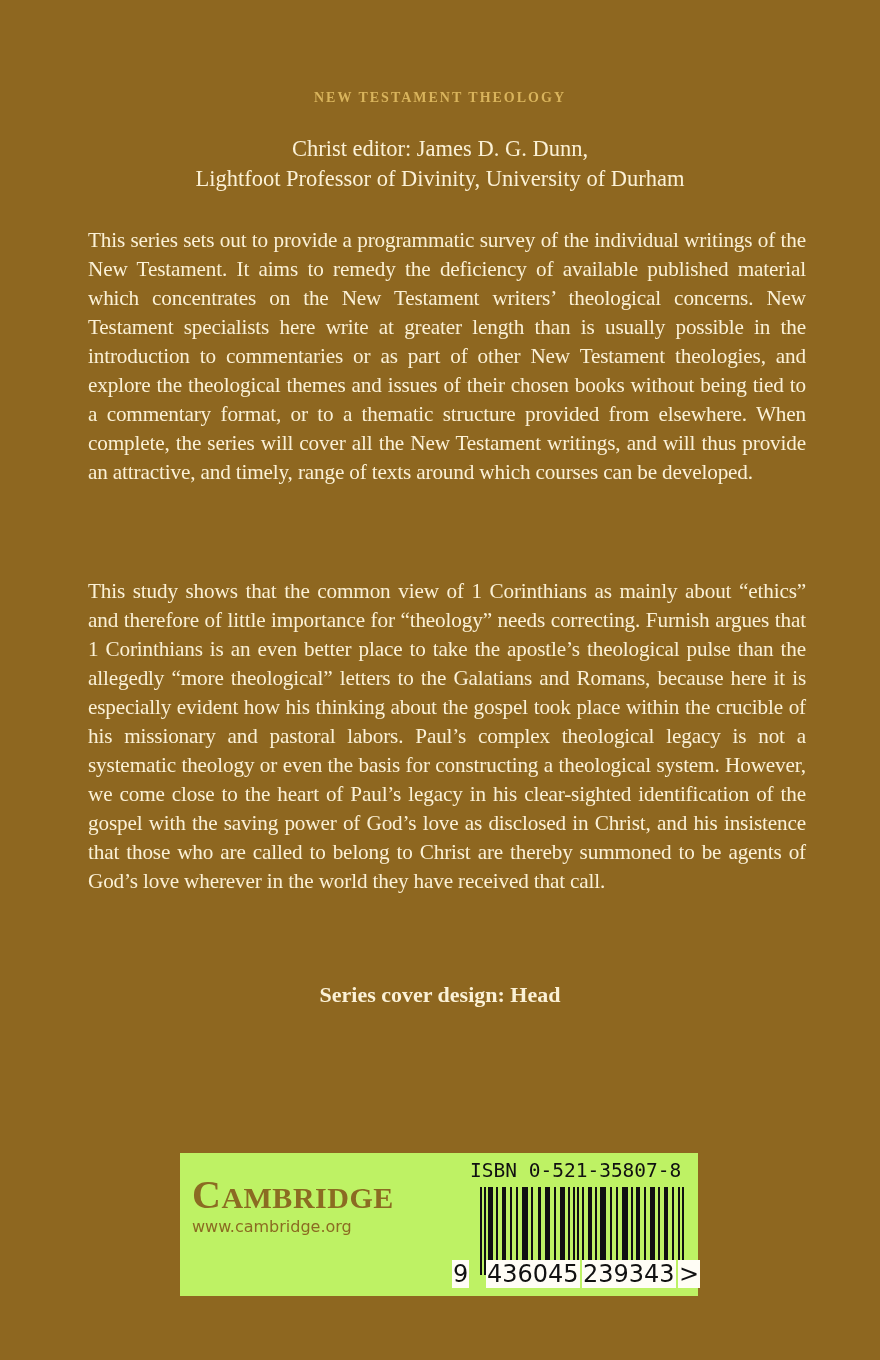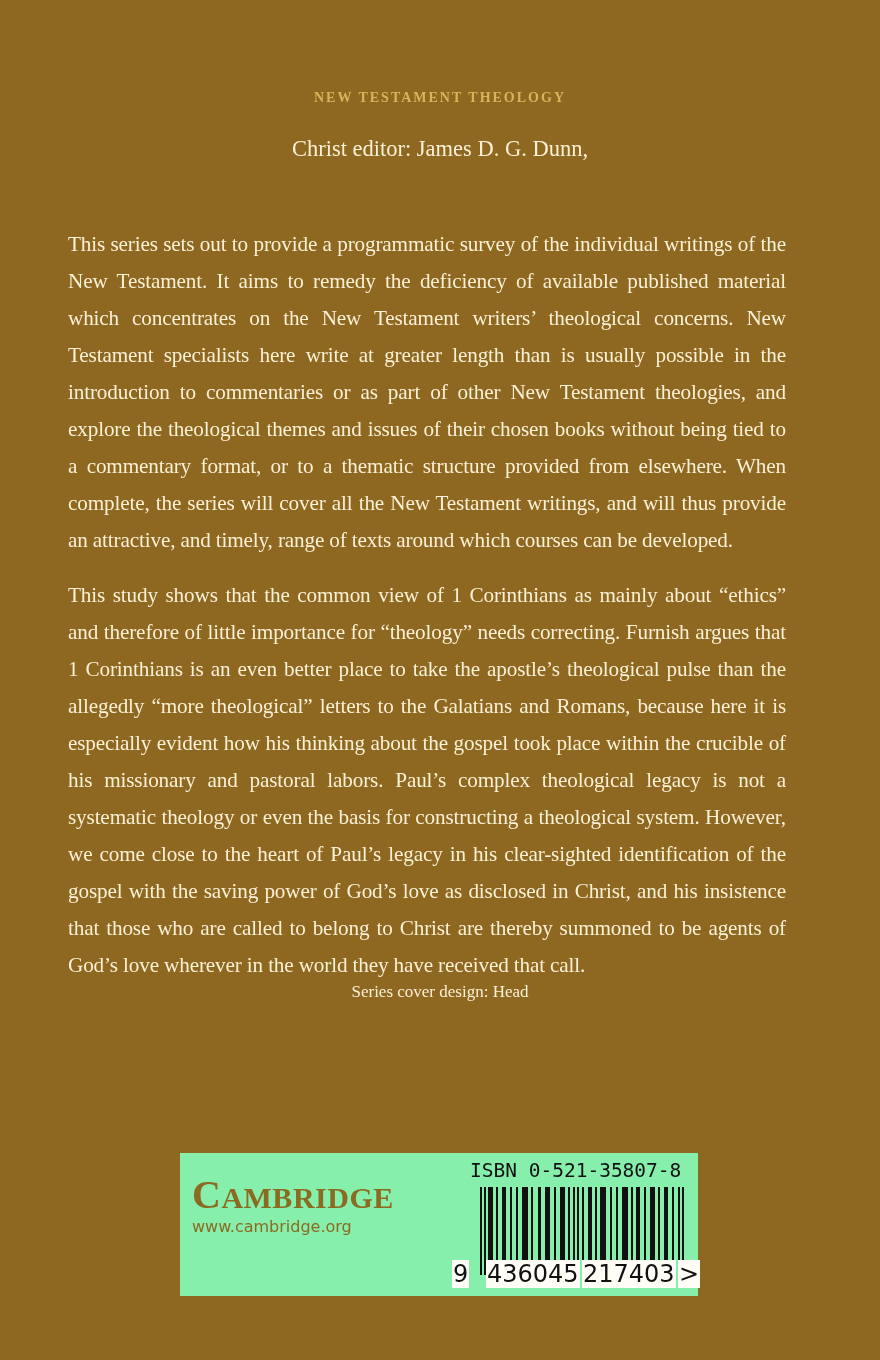--- a/index.html
+++ b/index.html
@@ -18,36 +18,36 @@
     letter-spacing: 2px;
     color: #d9b45c;
   }
   .editor {
     position: absolute; top: 134px; left: 0; width: 880px;
     text-align: center;
     font-size: 22.5px; line-height: 30px;
   }
   .editor div { margin: 0; }
   .body-para {
-    position: absolute; left: 68px; width: 718px;
-    font-size: 21.2px; line-height: 37px;
+    position: absolute; left: 88px; width: 718px;
+    font-size: 21.2px; line-height: 29px;
     text-align: justify;
     letter-spacing: -0.15px;
   }
   .body-para p { margin: 0; }
   #para1 { top: 226px; }
   #para2 { top: 577px; }
   .credit {
     position: absolute; top: 982px; left: 0; width: 880px;
-    text-align: center; font-size: 17px;
+    text-align: center; font-size: 22px; font-weight: bold;
   }
   .imprint-box {
     position: absolute; left: 180px; top: 1153px;
     width: 518px; height: 143px;
-    background: #86efac;
+    background: #bef264;
   }
   .publisher {
     position: absolute; left: 12px; top: 26px;
     color: #8b6b22;
   }
   .pub-name {
     font-family: "Liberation Serif", serif;
     font-size: 30px; font-weight: bold; letter-spacing: 0.5px;
     line-height: 32px;
   }
@@ -78,20 +78,21 @@
   }
   .barcode-digits span { position: absolute; top: 0; background: #fffdf5; padding: 0 1px; }
 </style>
 </head>
 <body>
 
 <div class="series-title">NEW TESTAMENT THEOLOGY</div>
 
 <div class="editor">
   <div>Christ editor: James D. G. Dunn,</div>
+  <div>Lightfoot Professor of Divinity, University of Durham</div>
 </div>
 
 <div class="body-para" id="para1">
   <p>This series sets out to provide a programmatic survey of the individual writings of the New Testament. It aims to remedy the deficiency of available published material which concentrates on the New Testament writers’ theological concerns. New Testament specialists here write at greater length than is usually possible in the introduction to commentaries or as part of other New Testament theologies, and explore the theological themes and issues of their chosen books without being tied to a commentary format, or to a thematic structure provided from elsewhere. When complete, the series will cover all the New Testament writings, and will thus provide an attractive, and timely, range of texts around which courses can be developed.</p>
 </div>
 
 <div class="body-para" id="para2">
   <p>This study shows that the common view of 1 Corinthians as mainly about “ethics” and therefore of little importance for “theology” needs correcting. Furnish argues that 1 Corinthians is an even better place to take the apostle’s theological pulse than the allegedly “more theological” letters to the Galatians and Romans, because here it is especially evident how his thinking about the gospel took place within the crucible of his missionary and pastoral labors. Paul’s complex theological legacy is not a systematic theology or even the basis for constructing a theological system. However, we come close to the heart of Paul’s legacy in his clear-sighted identification of the gospel with the saving power of God’s love as disclosed in Christ, and his insistence that those who are called to belong to Christ are thereby summoned to be agents of God’s love wherever in the world they have received that call.</p>
 </div>
 
@@ -138,16 +139,16 @@
       <rect x="184" y="0" width="4" height="80"></rect>
       <rect x="192" y="0" width="2" height="80"></rect>
       <rect x="198" y="0" width="2" height="88"></rect>
       <rect x="202" y="0" width="2" height="88"></rect>
     </g>
   </svg>
 
   <div class="barcode-digits">
     <span style="left:0px;">9</span>
     <span style="left:34px;">436045</span>
-    <span style="left:130px;">217403</span>
+    <span style="left:130px;">239343</span>
     <span style="left:226px;">&gt;</span>
   </div>
 </div>
 
 </body></html>

